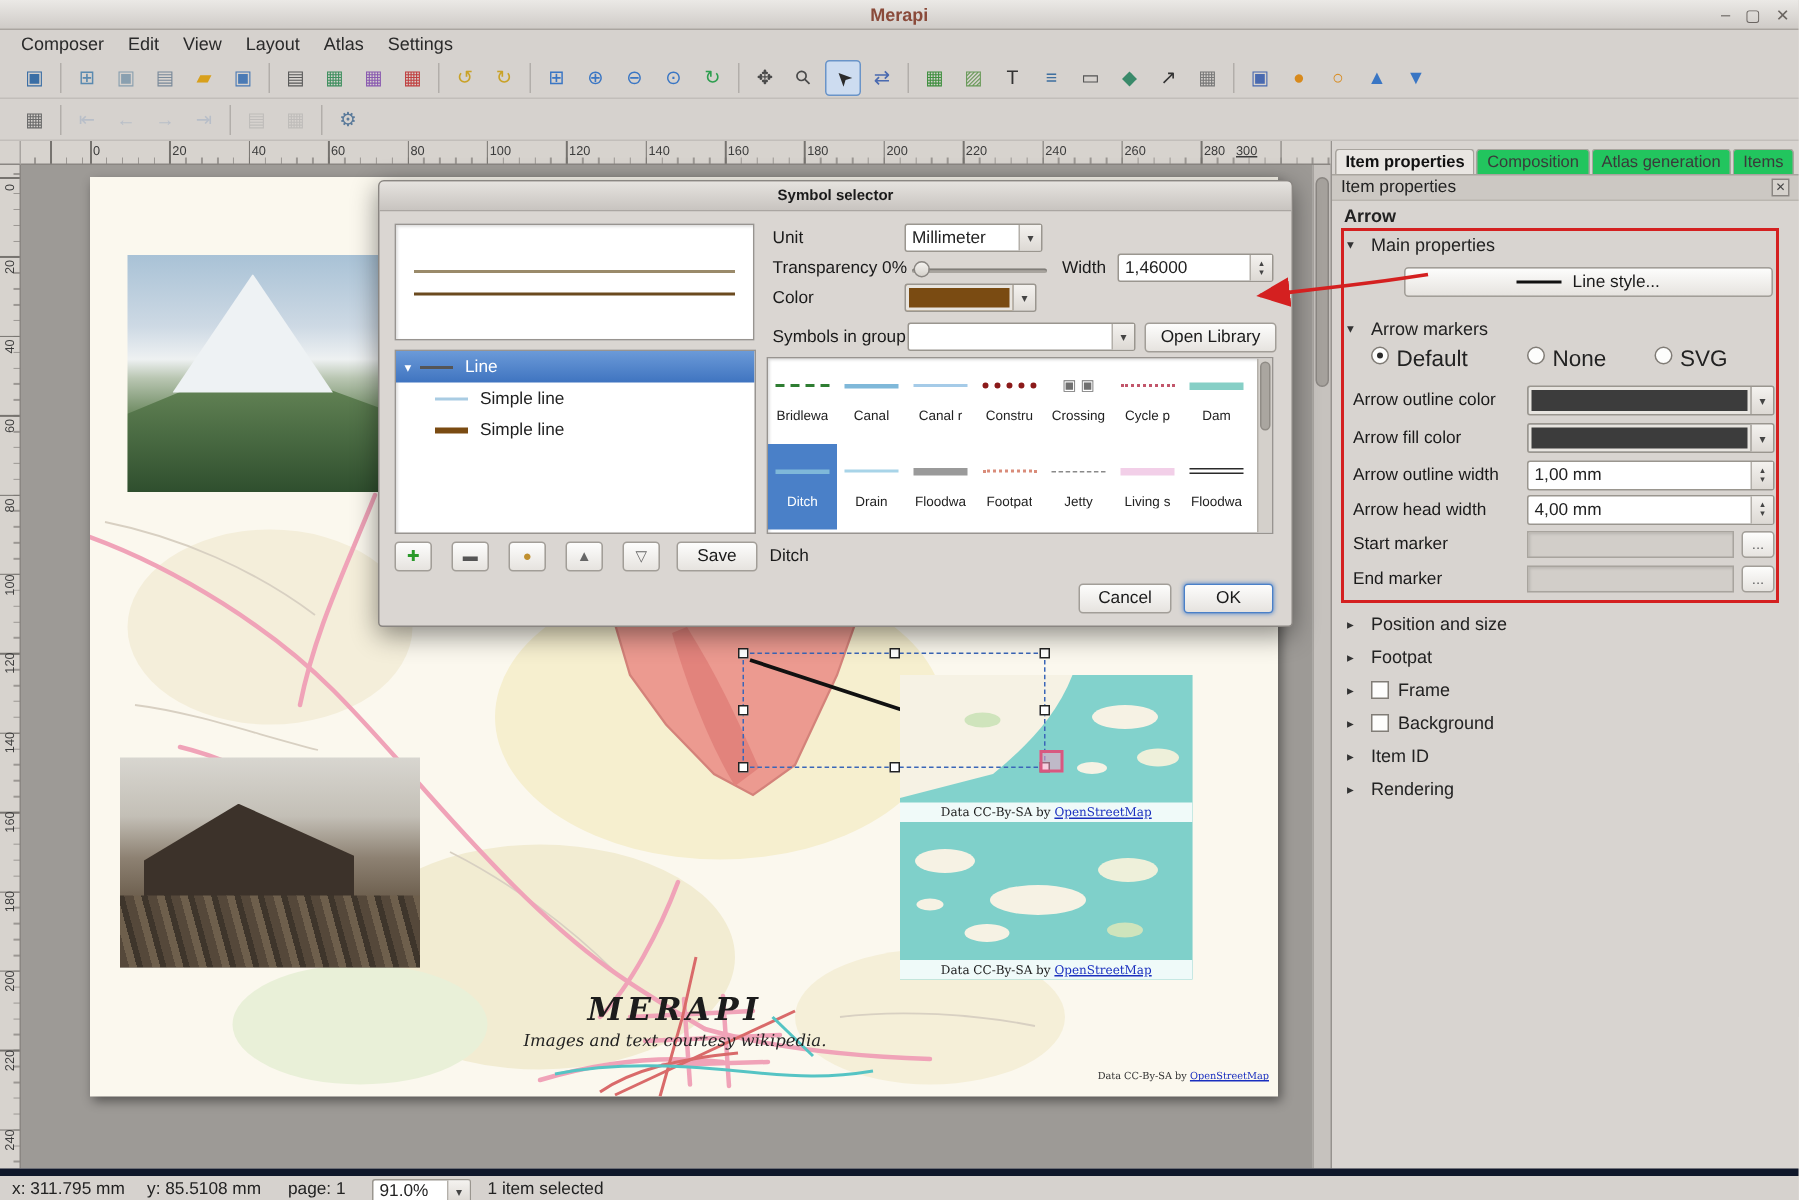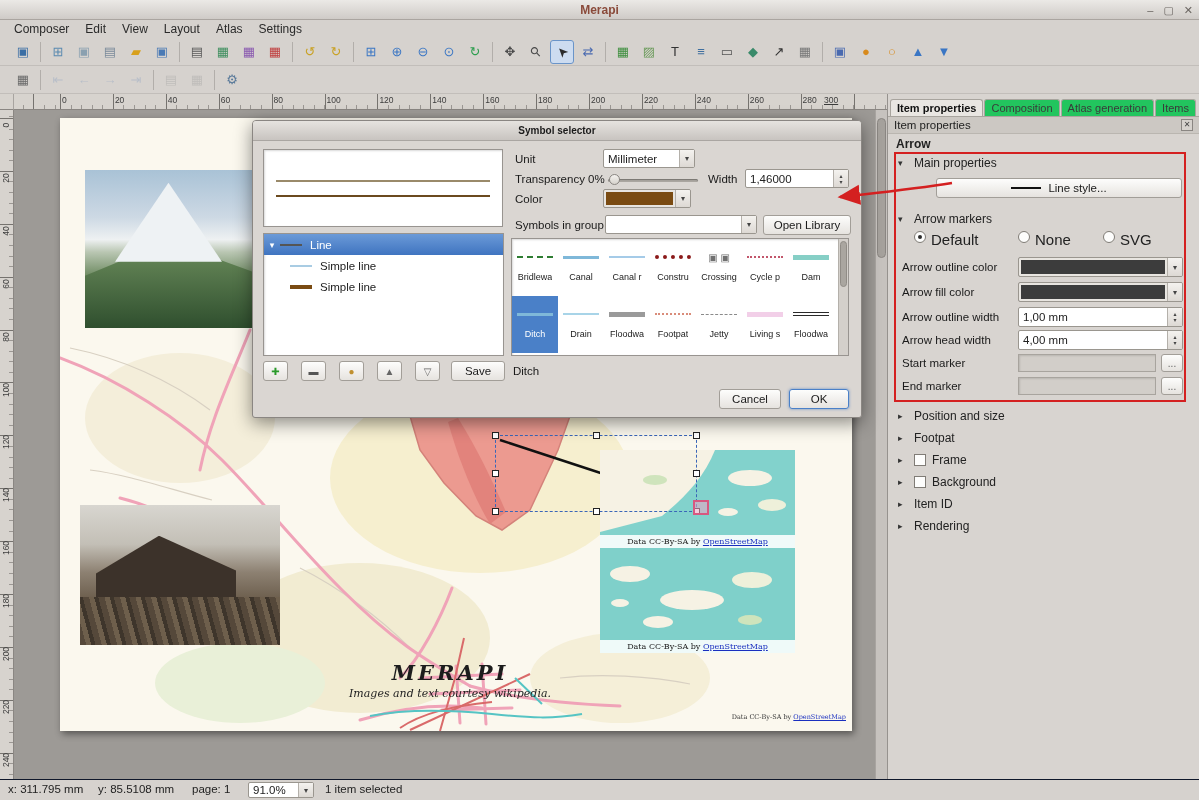--- a/index.html
+++ b/index.html
@@ -114,21 +114,21 @@
   .radio{position:absolute;width:12px;height:12px;border-radius:50%;border:1px solid #807c76;background:#fdfdfc;top:1px}
   .radio.checked::after{content:"";position:absolute;left:3px;top:3px;width:4px;height:4px;border-radius:50%;background:#2a2a2a}
   .radio-label{position:absolute;top:1px}
   .prop-label{position:absolute;left:14px;font-size:11.5px;color:#1a1a1a;white-space:nowrap}
   .prop-ctrl{position:absolute;left:130px;width:165px;height:20px}
   .marker-field{position:absolute;left:130px;width:138px;height:18px;background:#d2cec9;border:1px solid #a8a49e;box-shadow:inset 1px 1px 2px rgba(0,0,0,.12)}
   .dots-btn{position:absolute;left:273px;width:22px;height:18px;color:#666;font-size:10px}
   .sec-row{position:absolute;left:10px;right:6px;height:20px;display:flex;align-items:center;gap:6px;font-size:12px}
   .checkbox{width:12px;height:12px;border:1px solid #807c76;background:#fdfdfc;display:inline-block}
   
-  .statusbar{position:absolute;left:0;right:0;bottom:0;height:21px;background:#d6d2ce;border-top:1px solid #0f172a;font-size:11.5px;color:#222}
+  .statusbar{position:absolute;left:0;right:0;bottom:0;height:21px;background:#d6d2ce;border-top:5px solid #0f172a;font-size:11.5px;color:#222}
   .sb-item{position:absolute;top:3px}
   .zoom-combo{position:absolute;left:248px;top:2px;width:66px;height:16px}
   
   .red-overlay{position:absolute;inset:0;z-index:300;pointer-events:none}
 </style>
 </head>
 <body>
 
 <div class="titlebar">
   <span class="title-text">Merapi</span>

